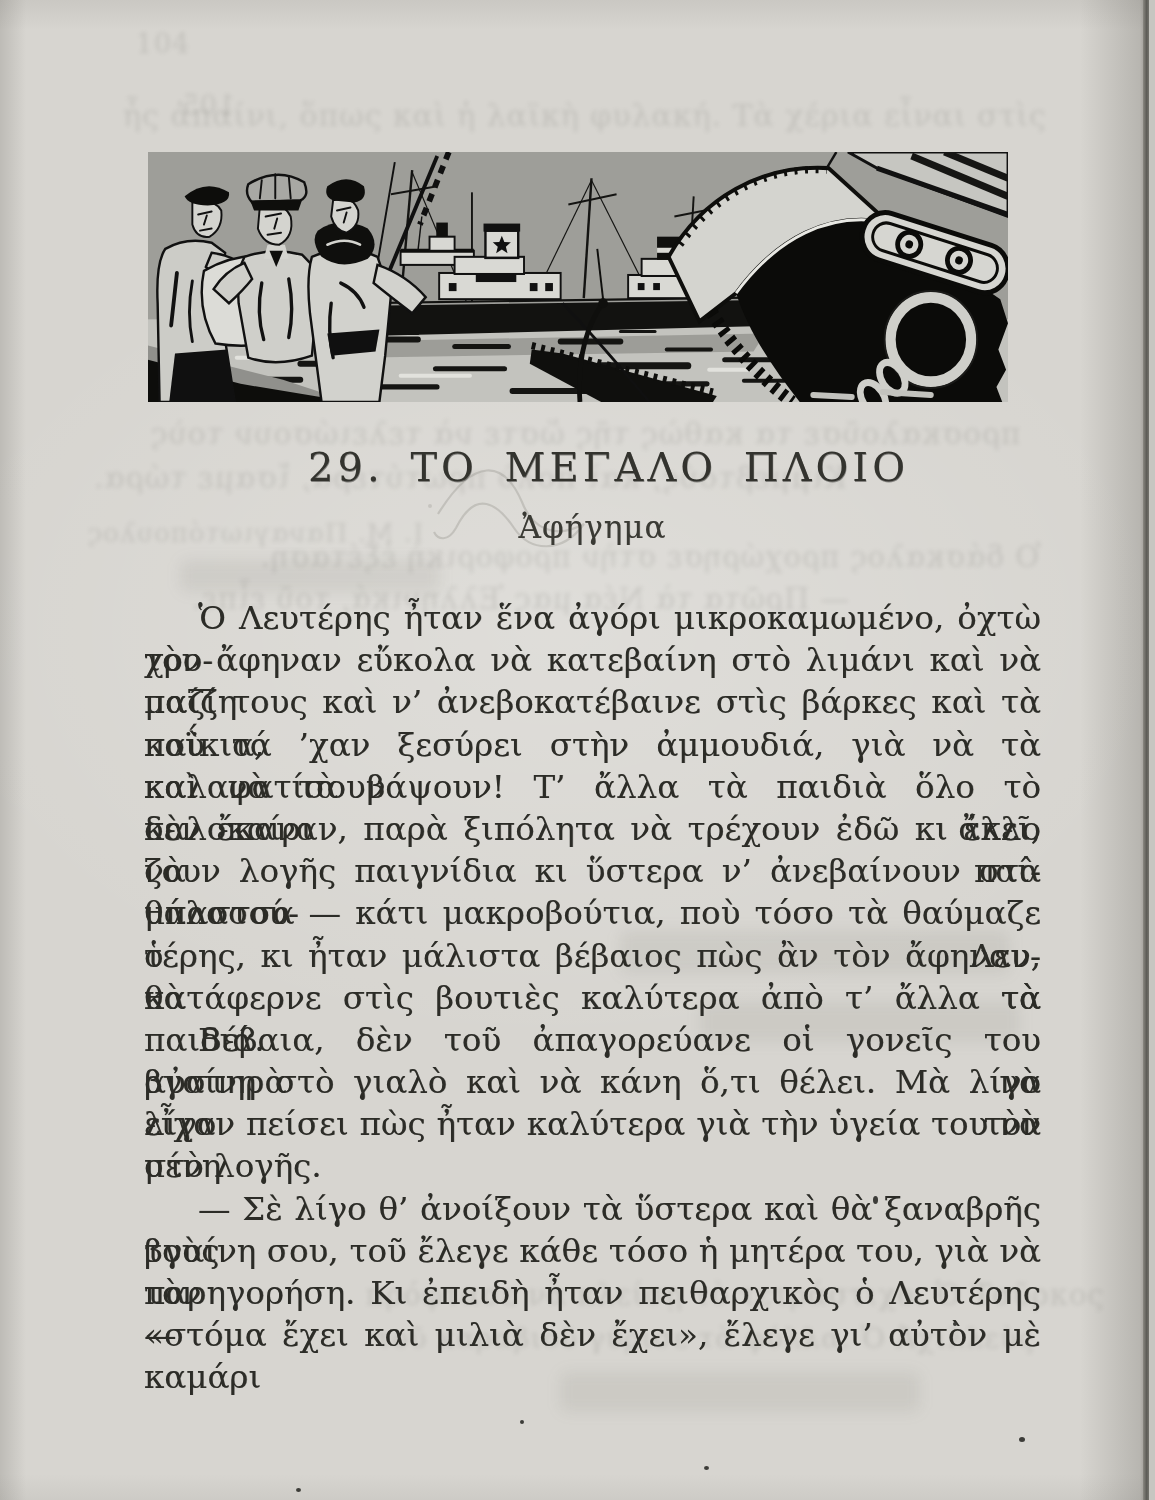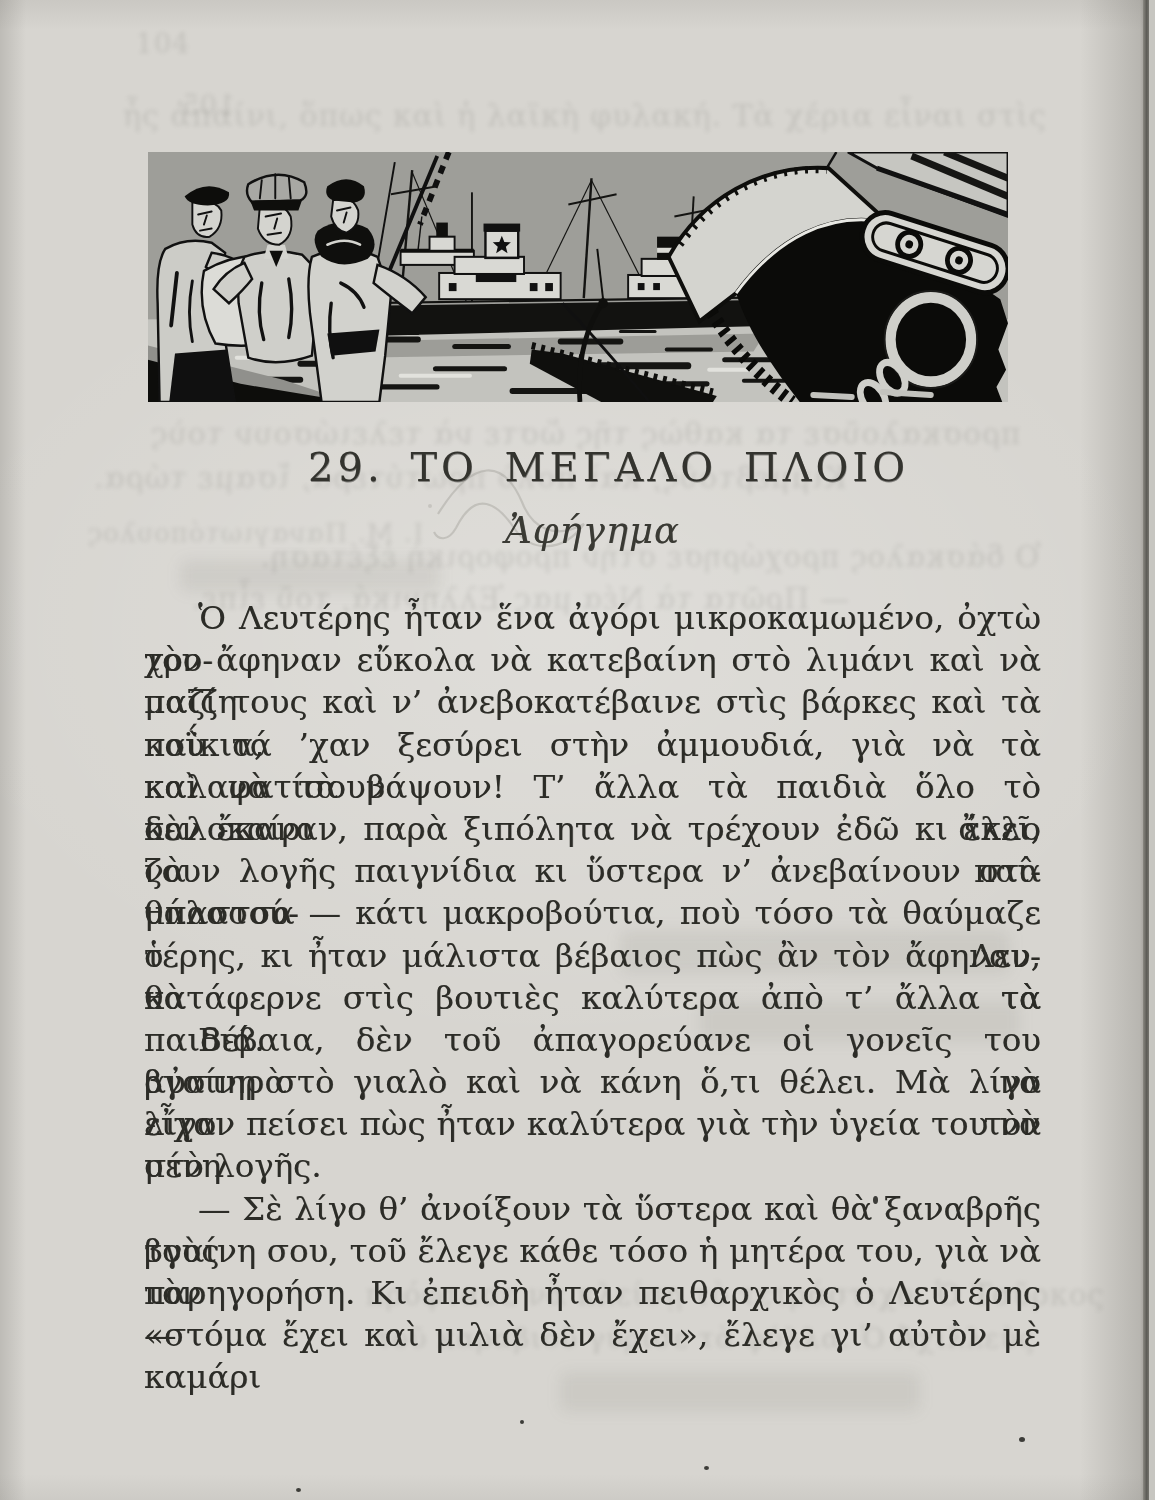--- a/index.html
+++ b/index.html
@@ -29,21 +29,21 @@
     color:#4b4b45;opacity:.14;filter:blur(2.1px);letter-spacing:1px;}
   .ghost.mir{transform:translateX(-50%) scaleX(-1);}
   .smudge{position:absolute;background:rgba(105,103,96,0.10);filter:blur(7px);border-radius:8px;}
 
   .illustration{position:absolute;left:148px;top:152px;width:860px;height:250px;}
 
   .chapter-title{position:absolute;left:144px;top:428px;width:897px;text-align:center;
     font-size:40px;letter-spacing:4px;word-spacing:10px;font-weight:400;color:#33332e;
     text-shadow:0.4px 0.5px 0.6px rgba(30,30,28,0.45);}
   .subtitle{position:absolute;left:144px;top:509px;width:897px;text-align:center;
-    font-style:italic;font-size:37px;letter-spacing:1px;color:#3a3a34;
+    font-size:31px;letter-spacing:1px;color:#3a3a34;
     text-shadow:0.3px 0.4px 0.5px rgba(30,30,28,0.4);}
 
   .story{position:absolute;left:144px;top:597px;width:897px;font-size:32.5px;
     color:#2c2c27;text-shadow:0.35px 0.45px 0.55px rgba(28,28,26,0.38);}
   .line{height:42.2px;line-height:42.2px;text-align:justify;text-align-last:justify;
     white-space:normal;overflow:visible;}
   .line.indent{text-indent:54px;}
   .line.flush{text-align-last:left;}
 
   .squiggle{position:absolute;left:408px;top:442px;width:270px;height:120px;opacity:.55;}

